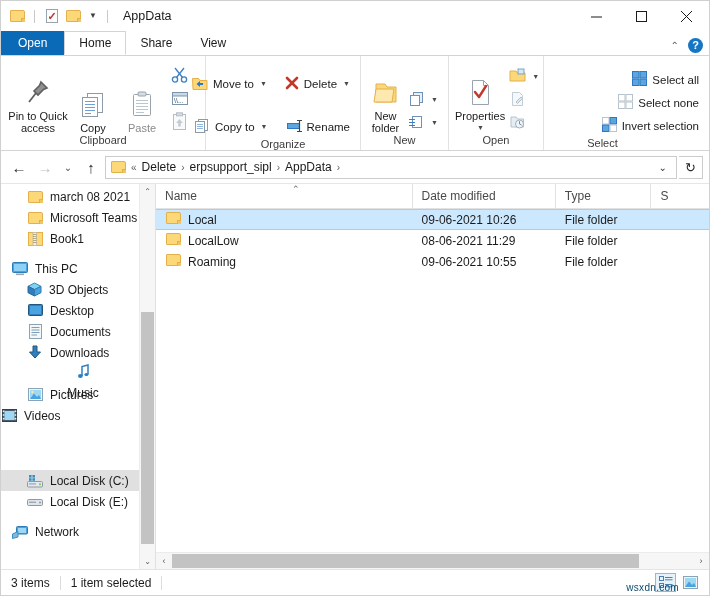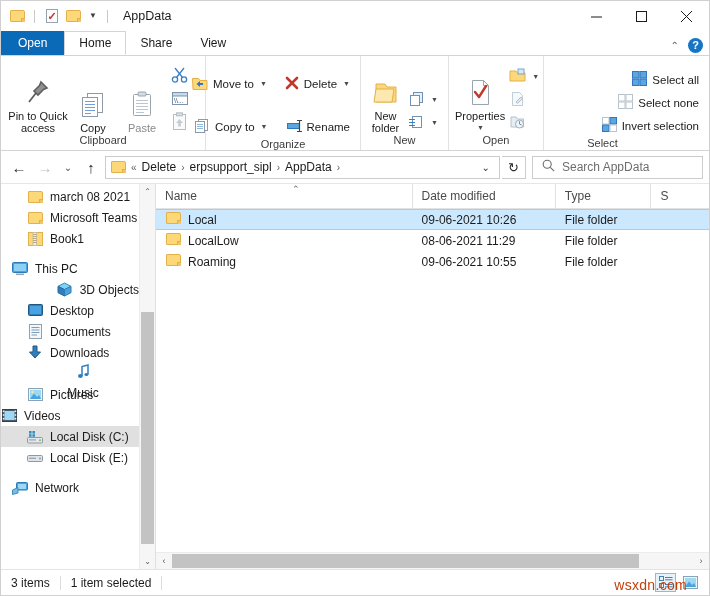--- a/index.html
+++ b/index.html
@@ -477,24 +477,24 @@
     width: 21px; height: 19px;
     display: flex; align-items: center; justify-content: center;
     box-sizing: border-box;
   }
   .view-btn.active {
     border: 1px solid #7bc0ee;
     background: #e6f3fb;
   }
   .watermark {
     position: absolute;
-    right: 22px;
+    right: 30px;
     bottom: 2px;
-    font-size: 14px;
-    color: #c2410c;
+    font-size: 10px;
+    color: #0c4a6e;
     letter-spacing: 0.3px;
     pointer-events: none;
   }
 </style>
 </head>
 <body>
 
 <div class="window">
 
   <div class="titlebar">
@@ -825,29 +825,20 @@
       <span class="crumb">Delete</span>
       <span class="crumb-sep">›</span>
       <span class="crumb">erpsupport_sipl</span>
       <span class="crumb-sep">›</span>
       <span class="crumb">AppData</span>
       <span class="crumb-sep">›</span>
       <span class="addr-spacer"></span>
       <span class="addr-caret">⌄</span>
     </div>
     <div class="refresh-btn">↻</div>
-    <div class="search-box">
-      <span>
-        <svg width="13" height="13" viewBox="0 0 13 13">
-          <circle cx="5.2" cy="5.2" r="4" fill="none" stroke="#6d6d6d" stroke-width="1.1"></circle>
-          <line x1="8.3" y1="8.3" x2="12.2" y2="12.2" stroke="#6d6d6d" stroke-width="1.1"></line>
-        </svg>
-      </span>
-      <span class="ph">Search AppData</span>
-    </div>
   </div>
 
   <div class="content">
 
     <div class="tree-wrap">
       <div class="tree">
 
         <div class="tree-item" style="padding-left:26px;">
           <span class="tico">
               <span class="folder-ico"></span>
@@ -882,21 +873,21 @@
         <div class="tree-item" style="padding-left:11px;">
           <span class="tico">
             <svg width="16" height="14" viewBox="0 0 16 14">
               <rect x="0.5" y="0.5" width="15" height="10" rx="1" fill="#4aa3e0" stroke="#2d7cb8"></rect>
               <rect x="2" y="2" width="12" height="7" fill="#8fd0f5"></rect>
               <rect x="4" y="11.5" width="8" height="1.6" fill="#9aa6b0"></rect>
             </svg>
           </span>
           <span>This PC</span>
         </div>
-        <div class="tree-item" style="padding-left:25px;justify-content:flex-end;">
+        <div class="tree-item" style="padding-left:25px;">
           <span class="tico">
             <svg width="15" height="15" viewBox="0 0 15 15">
               <path d="M7.5 1 L14 4.3 L7.5 7.6 L1 4.3 Z" fill="#7fd3f0" stroke="#3a8fc0"></path>
               <path d="M1 4.3 L7.5 7.6 L7.5 14 L1 10.7 Z" fill="#2f7fc0" stroke="#27699c"></path>
               <path d="M14 4.3 L7.5 7.6 L7.5 14 L14 10.7 Z" fill="#4aa3e0" stroke="#2d7cb8"></path>
             </svg>
           </span>
           <span>3D Objects</span>
         </div>
         <div class="tree-item" style="padding-left:26px;">
@@ -961,21 +952,21 @@
                   <rect x="0.8" y="5.2" width="1.6" height="1.6"></rect>
                 <rect x="0.8" y="8.9" width="1.6" height="1.6"></rect>
                 <rect x="12.6" y="1.5" width="1.6" height="1.6"></rect>
                   <rect x="12.6" y="5.2" width="1.6" height="1.6"></rect>
                 <rect x="12.6" y="8.9" width="1.6" height="1.6"></rect>
               </g>
             </svg>
           </span>
           <span>Videos</span>
         </div>
-        <div class="tree-item sel" style="padding-left:26px;">
+        <div class="tree-item sel" style="padding-left:26px;margin-top:44px;">
           <span class="tico">
             <svg width="16" height="14" viewBox="0 0 16 14">
               <rect x="0.5" y="7.5" width="15" height="5.5" rx="1" fill="#e2e8ed" stroke="#8d9aa6"></rect>
               <rect x="2" y="9.3" width="7" height="1.2" fill="#9aa6b0"></rect>
               <circle cx="13" cy="10.2" r="1" fill="#7fc242"></circle>
               <g fill="#3a8fc0">
                 <rect x="2" y="1" width="2.6" height="2.6"></rect>
                   <rect x="5.4" y="1" width="2.6" height="2.6"></rect>
                 <rect x="2" y="4.2" width="2.6" height="2.6"></rect>
                   <rect x="5.4" y="4.2" width="2.6" height="2.6"></rect>

